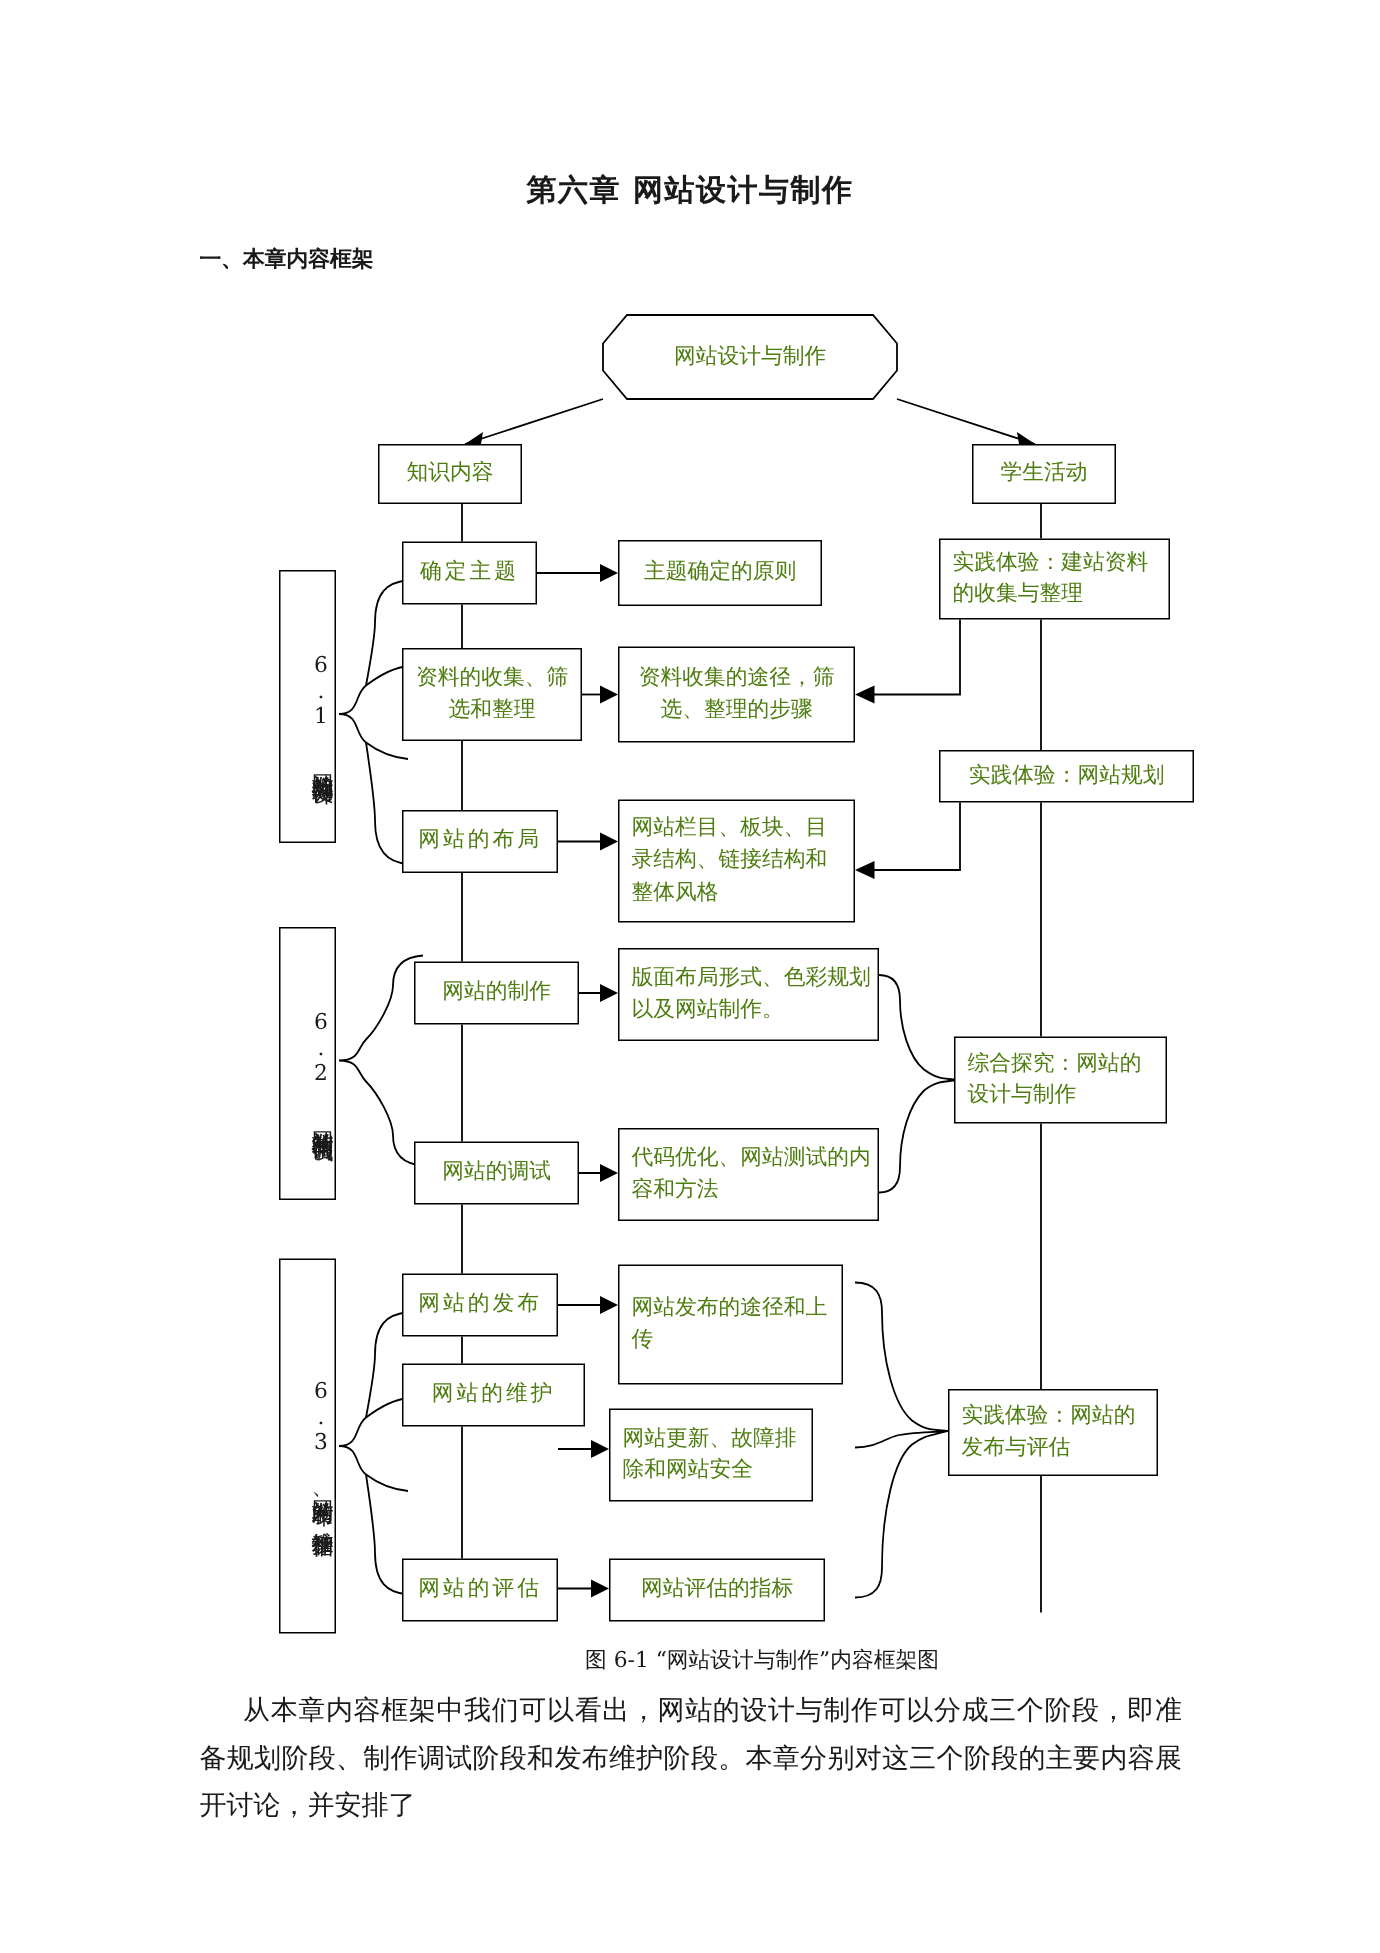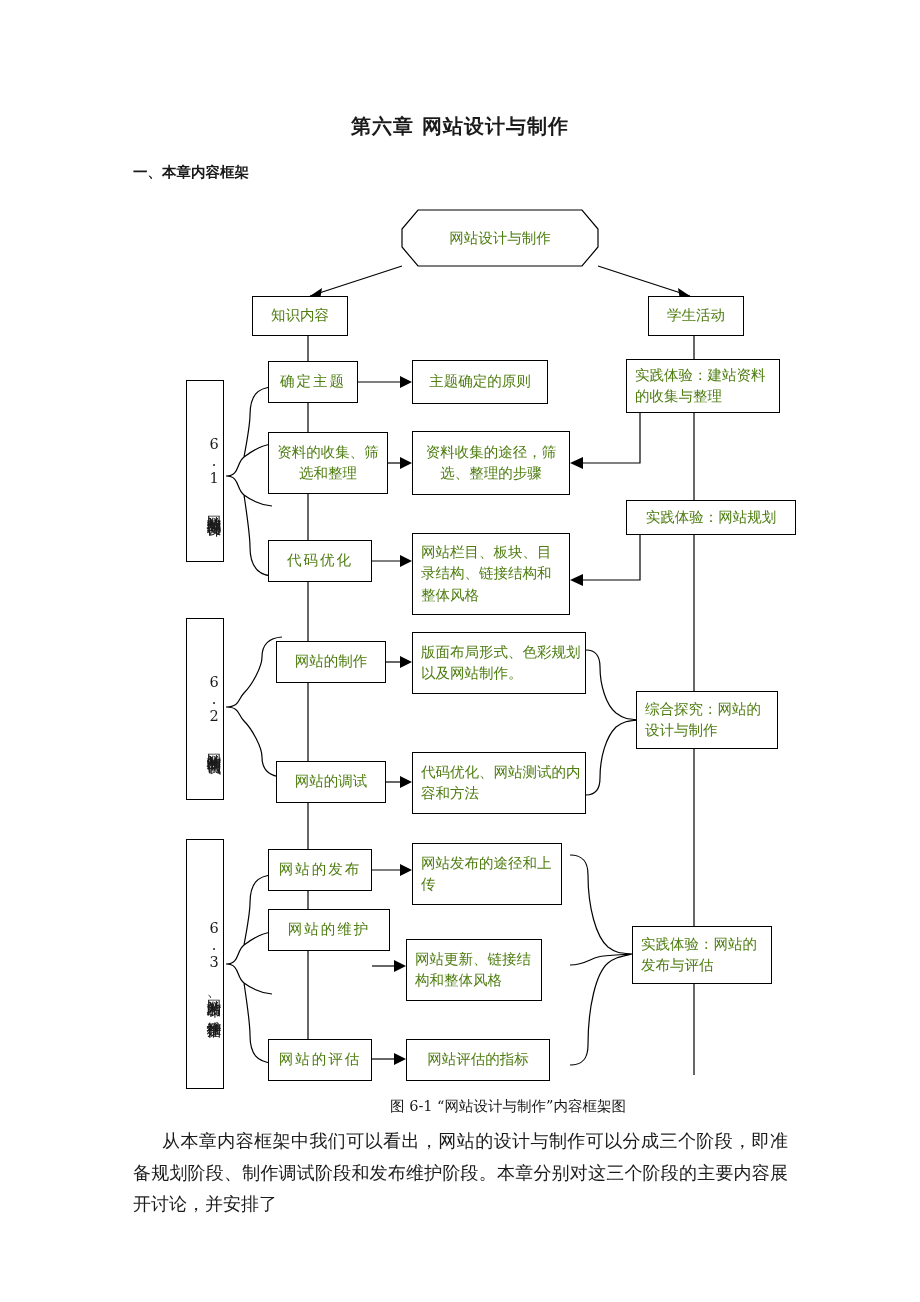--- a/index.html
+++ b/index.html
@@ -248,21 +248,21 @@
     </div>
 
     <div class="node" style="left:268px; top:237px; width:120px; height:62px;">
       <span>资料的收集、筛选和整理</span>
     </div>
     <div class="node" style="left:412px; top:236px; width:158px; height:64px;">
       <span>资料收集的途径，筛选、整理的步骤</span>
     </div>
 
     <div class="node wide-space" style="left:268px; top:345px; width:104px; height:42px;">
-      <span>代码优化</span>
+      <span>网站的布局</span>
     </div>
     <div class="node left-align" style="left:412px; top:338px; width:158px; height:82px;">
       <span>网站栏目、板块、目录结构、链接结构和整体风格</span>
     </div>
 
     <div class="node" style="left:276px; top:446px; width:110px; height:42px;">
       <span>网站的制作</span>
     </div>
     <div class="node left-align" style="left:412px; top:437px; width:174px; height:62px;">
       <span>版面布局形式、色彩规划以及网站制作。</span>
@@ -271,29 +271,29 @@
     <div class="node" style="left:276px; top:566px; width:110px; height:42px;">
       <span>网站的调试</span>
     </div>
     <div class="node left-align" style="left:412px; top:557px; width:174px; height:62px;">
       <span>代码优化、网站测试的内容和方法</span>
     </div>
 
     <div class="node wide-space" style="left:268px; top:654px; width:104px; height:42px;">
       <span>网站的发布</span>
     </div>
-    <div class="node left-align" style="left:412px; top:648px; width:150px; height:62px;">
+    <div class="node left-align" style="left:412px; top:648px; width:150px; height:80px;">
       <span>网站发布的途径和上传</span>
     </div>
 
     <div class="node wide-space" style="left:268px; top:714px; width:122px; height:42px;">
       <span>网站的维护</span>
     </div>
     <div class="node left-align" style="left:406px; top:744px; width:136px; height:62px;">
-      <span>网站更新、链接结构和整体风格</span>
+      <span>网站更新、故障排除和网站安全</span>
     </div>
 
     <div class="node wide-space" style="left:268px; top:844px; width:104px; height:42px;">
       <span>网站的评估</span>
     </div>
     <div class="node" style="left:406px; top:844px; width:144px; height:42px;">
       <span>网站评估的指标</span>
     </div>
 
     <div class="node left-align" style="left:626px; top:164px; width:154px; height:54px;">

